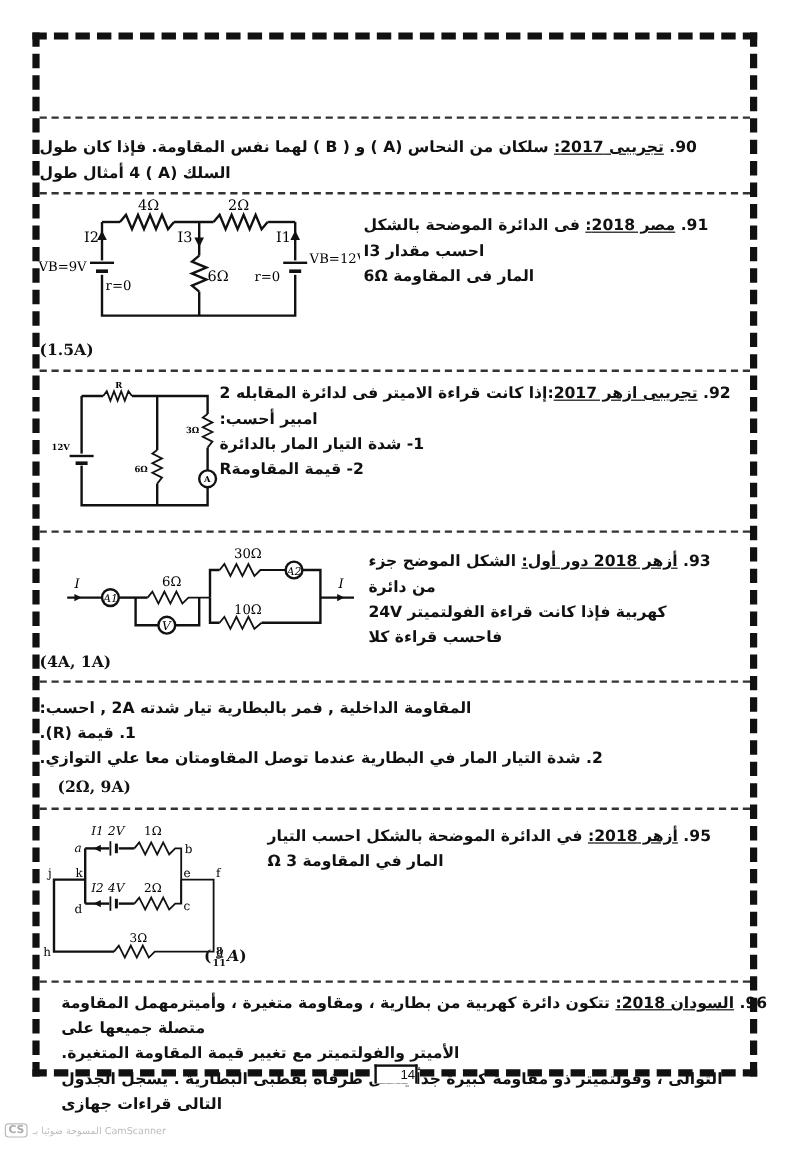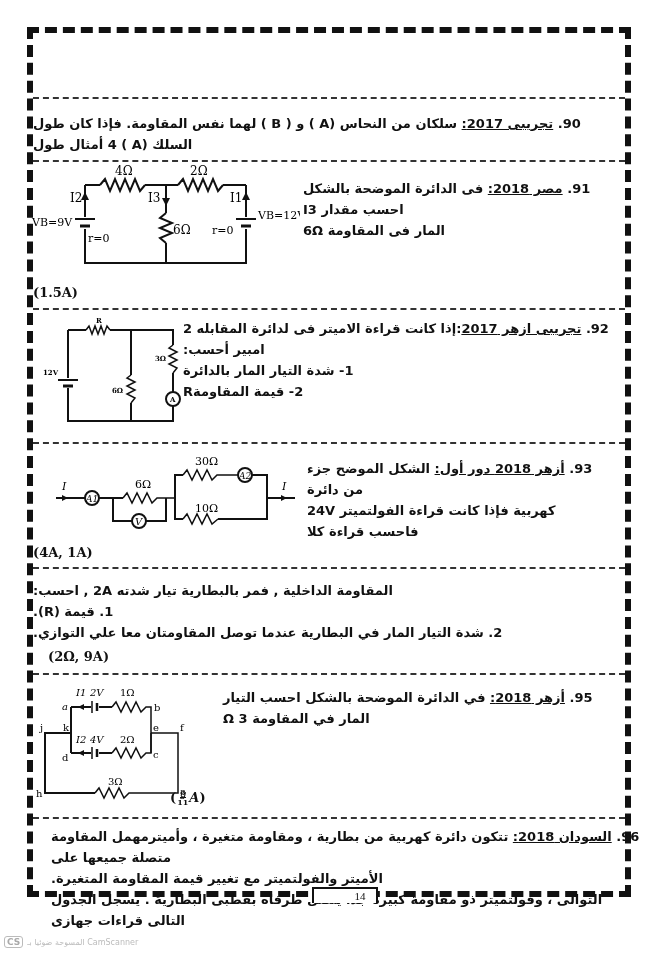--- a/index.html
+++ b/index.html
@@ -5,21 +5,21 @@
   html,body{margin:0;padding:0;background:#fff;}
   body{width:661px;height:960px;position:relative;overflow:hidden;font-family:"DejaVu Sans","Liberation Sans",sans-serif;color:#111;}
   .frame{position:absolute;left:27px;top:27px;width:604px;height:870px;box-sizing:border-box;
     border:6px dashed #111;}
   .sep{position:absolute;left:33px;width:592px;height:0;border-top:2px dashed #333;}
   .q{position:absolute;direction:rtl;text-align:left;font-weight:bold;font-size:13px;line-height:21px;}
   .src{text-decoration:underline;}
   .ans{position:absolute;font-family:"DejaVu Serif","Liberation Serif",serif;font-weight:bold;font-size:13px;direction:ltr;}
   .ans i{font-style:italic;}
   svg text{font-family:"DejaVu Serif","Liberation Serif",serif;}
-  .pagebox{position:absolute;left:312px;top:887px;width:32px;height:14px;border:2px solid #111;border-bottom:none;background:#fff;font-family:Liberation Serif, serif;font-size:11px;text-align:center;line-height:14px;padding-left:30px;}
+  .pagebox{position:absolute;left:312px;top:887px;width:32px;height:14px;border:2px solid #111;border-bottom:none;background:#fff;font-family:Liberation Sans, sans-serif;font-size:11px;text-align:right;line-height:14px;}
   .cs{position:absolute;left:4px;top:936px;font-size:8px;color:#bbb;display:flex;align-items:center;gap:4px;}
   .cs-logo{border:1.5px solid #bbb;border-radius:3px;font-size:9px;padding:0 2px;color:#aaa;font-weight:bold;}
   .subitem{display:block;}
 </style>
 </head>
 <body>
 
 <div class="frame"></div>
 
 <div class="sep" style="top:97px"></div>

